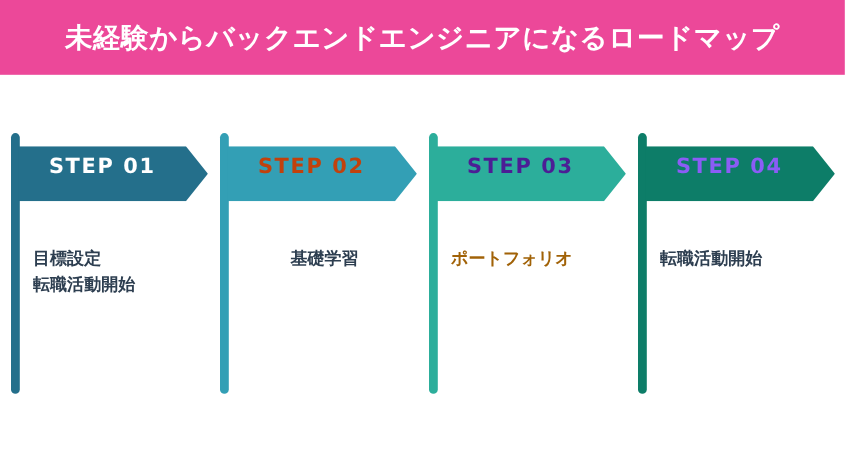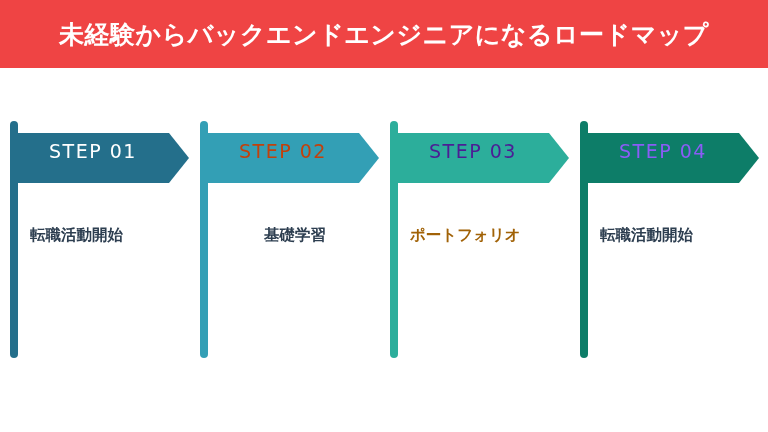--- a/index.html
+++ b/index.html
@@ -90,21 +90,21 @@
     position: absolute;
     left: 0;
     top: 0;
     width: 152px;
     height: 36px;
     display: flex;
     align-items: center;
     justify-content: center;
     color: #ffffff;
     font-size: 19px;
-    font-weight: normal;
+    font-weight: bold;
     letter-spacing: 1.5px;
     white-space: nowrap;
     pointer-events: none;
   }
 
   
   .desc {
     position: absolute;
     left: 30px;
     top: 155px;
@@ -114,35 +114,36 @@
     font-weight: bold;
     line-height: 1.55;
   }
   .desc-line { display: block; white-space: nowrap; }
 </style>
 </head>
 <body style="background: rgb(255, 255, 255);">
 
 <div id="page">
 
-  <div class="header-band" style="background: #ef4444;">
+  <div class="header-band" style="background: #ec4899;">
     <div class="header-title" style="color: rgb(255, 255, 255);">未経験からバックエンドエンジニアになるロードマップ</div>
   </div>
 
   <div class="steps">
 
     <div class="step step-0">
       <div class="pole" style="background: rgb(36, 111, 139);"></div>
       <div class="banner">
         <svg viewBox="0 0 172 50" preserveAspectRatio="none">
           <polygon class="arrow-shape" points="0,0 152,0 172,25 152,50 0,50" fill="#246f8b"></polygon>
         </svg>
         <div class="banner-label" style="color: rgb(255, 255, 255);">STEP  01</div>
       </div>
       <div class="desc" style="color: rgb(45, 62, 80);">
+        <span class="desc-line">目標設定</span>
         <span class="desc-line">転職活動開始</span>
       </div>
     </div>
 
     <div class="step step-1">
       <div class="pole" style="background: rgb(51, 159, 181);"></div>
       <div class="banner">
         <svg viewBox="0 0 172 50" preserveAspectRatio="none">
           <polygon class="arrow-shape" points="0,0 152,0 172,25 152,50 0,50" fill="#339fb5"></polygon>
         </svg>

